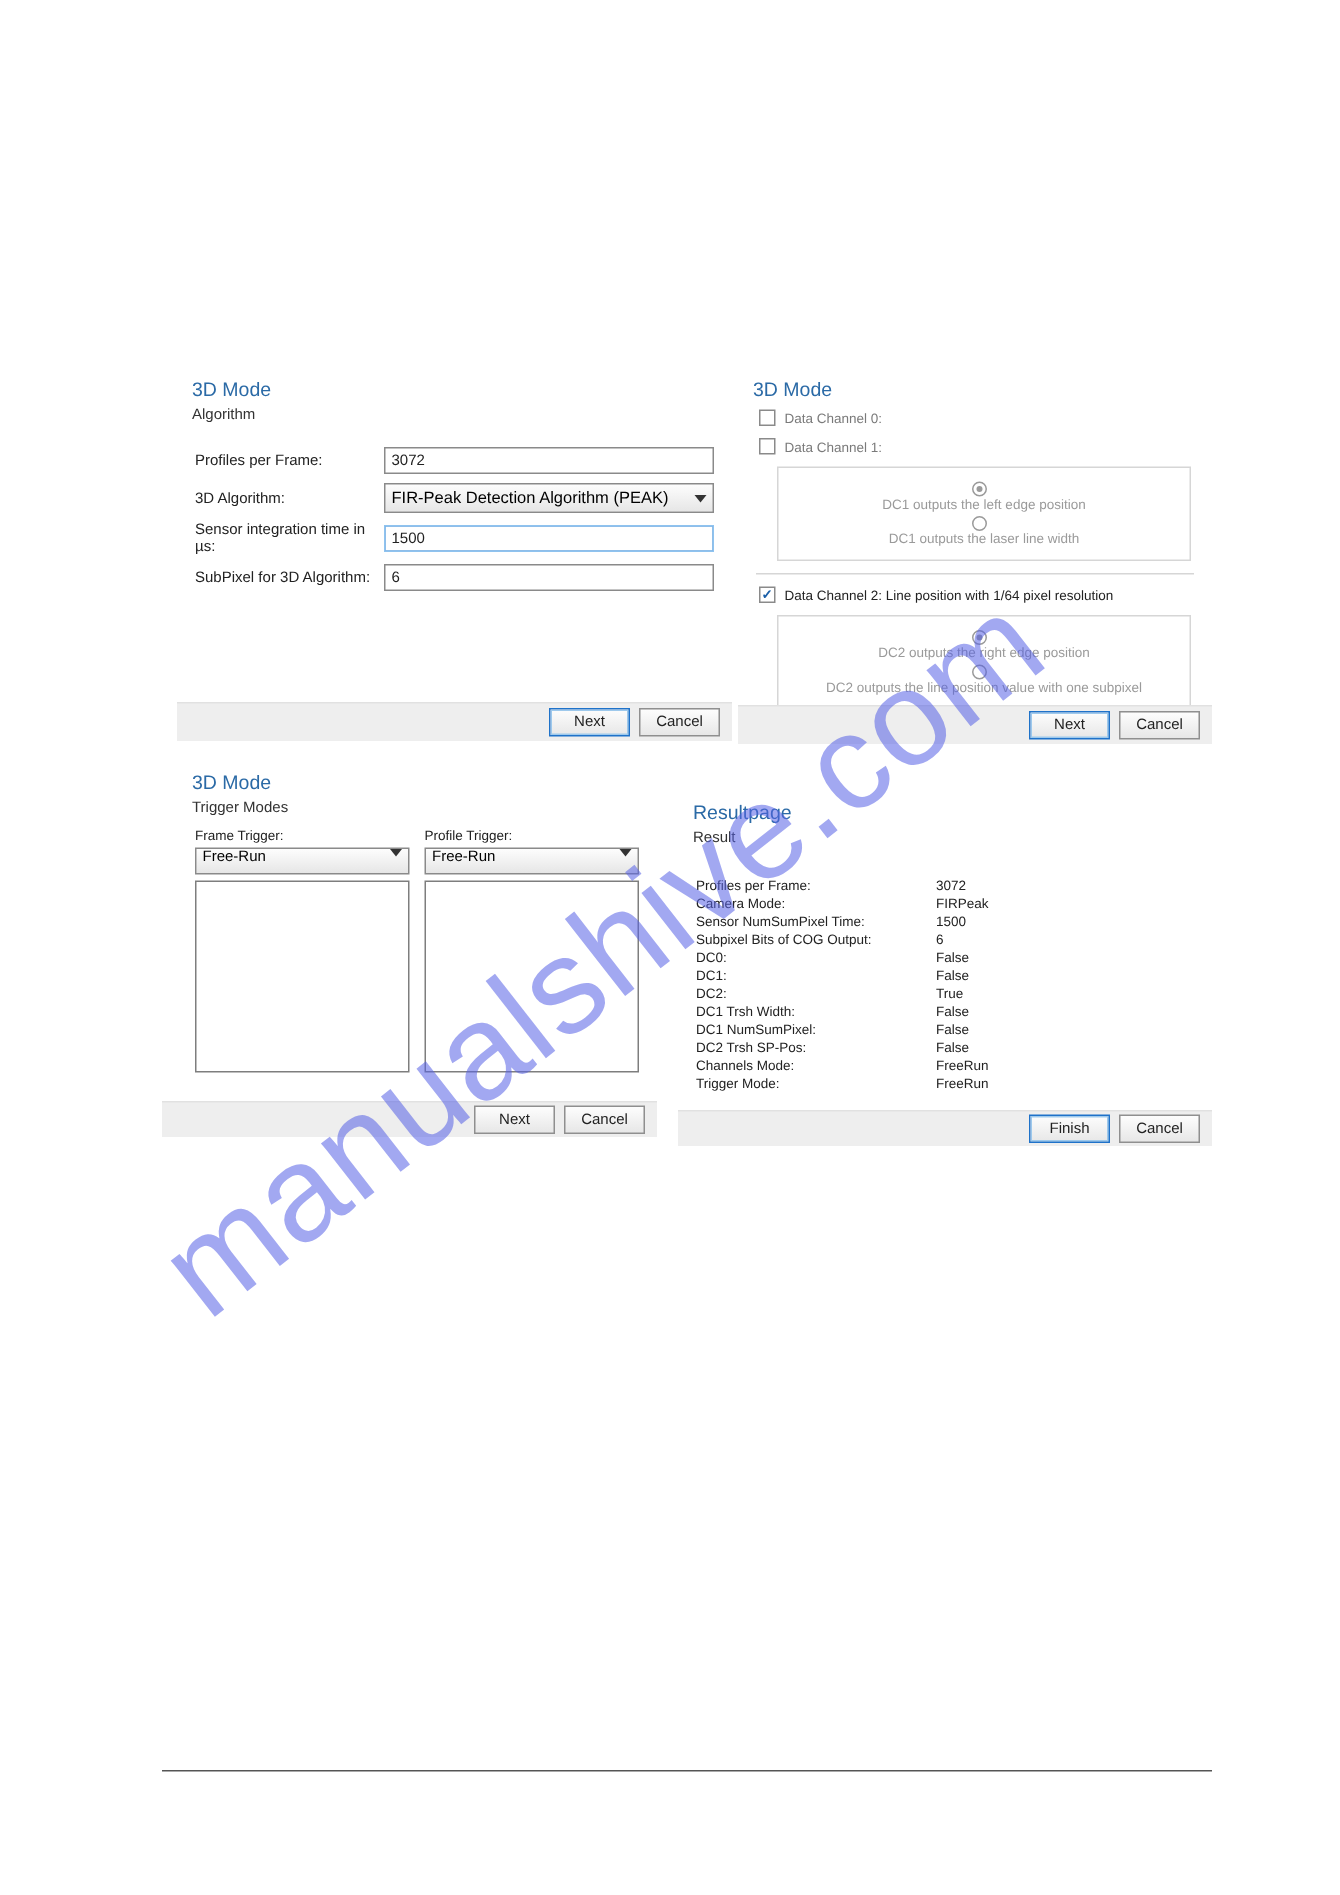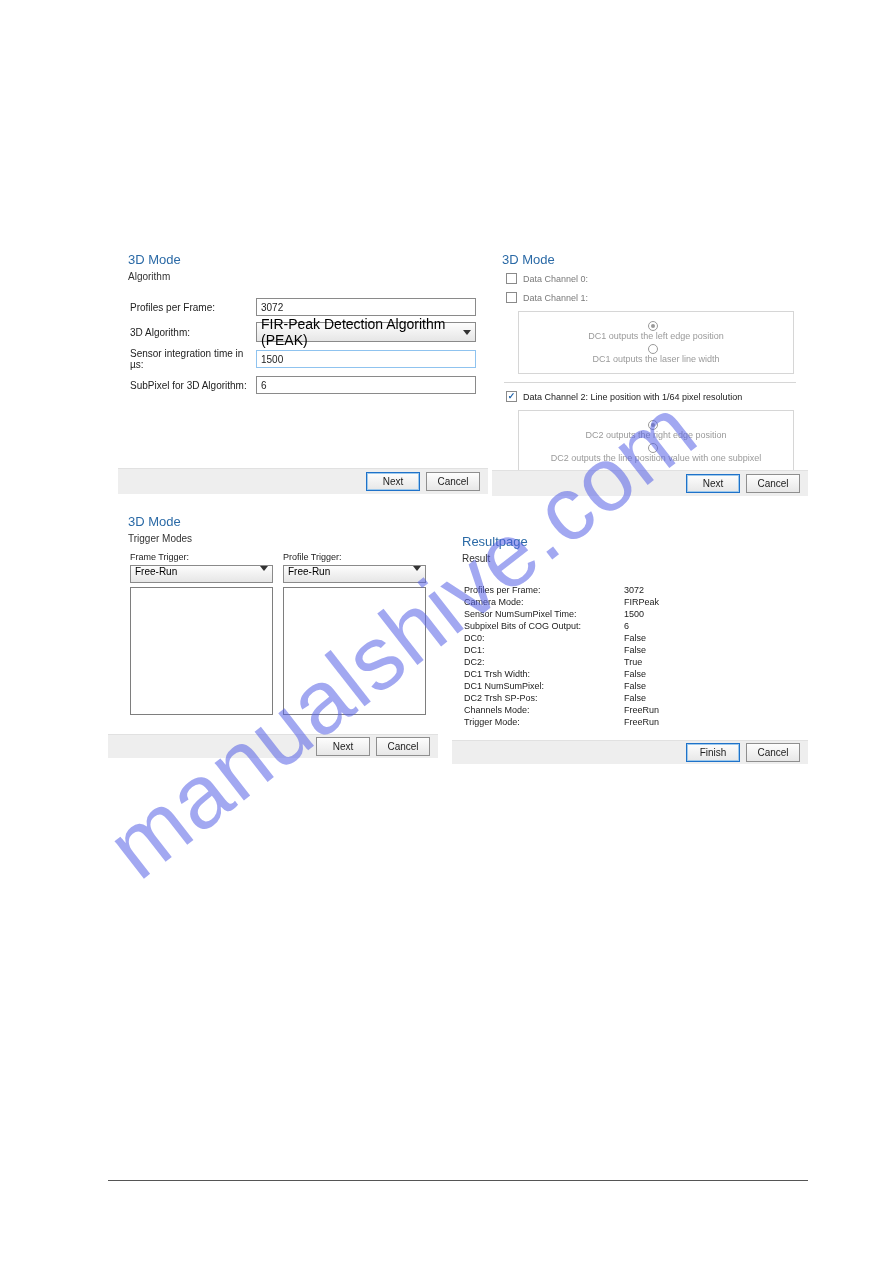--- a/index.html
+++ b/index.html
@@ -28,21 +28,21 @@
   .p1 .row { display: flex; align-items: center; margin: 6px 0; }
   .p1 .lbl { width: 126px; font-size: 10px; color: #222; }
   .p1 .txt {
     flex: 1; height: 18px; border: 1px solid #8a8a8a;
     font-size: 10px; padding: 0 4px; color: #222;
   }
   .p1 .txt.focus { border: 1px solid #1f72c9; outline: 1px solid #8fc3ef; outline-offset: -1px; }
   .p1 .sel {
     flex: 1; height: 20px; border: 1px solid #8a8a8a;
     background: linear-gradient(#fdfdfd,#e6e6e6);
-    font-size: 14px; display: flex; align-items: center; justify-content: space-between;
+    font-size: 11px; display: flex; align-items: center; justify-content: space-between;
     padding: 0 4px;
   }
   .caret {
     width: 0; height: 0; border-left: 4px solid transparent; border-right: 4px solid transparent;
     border-top: 5px solid #333; margin-left: 4px;
   }
 
   
   .p2 { left: 492px; top: 246px; width: 316px; height: 248px; }
   .p2 .chk-line { display: flex; align-items: center; font-size: 9px; color: #7a7a7a; padding: 4px 14px; }

